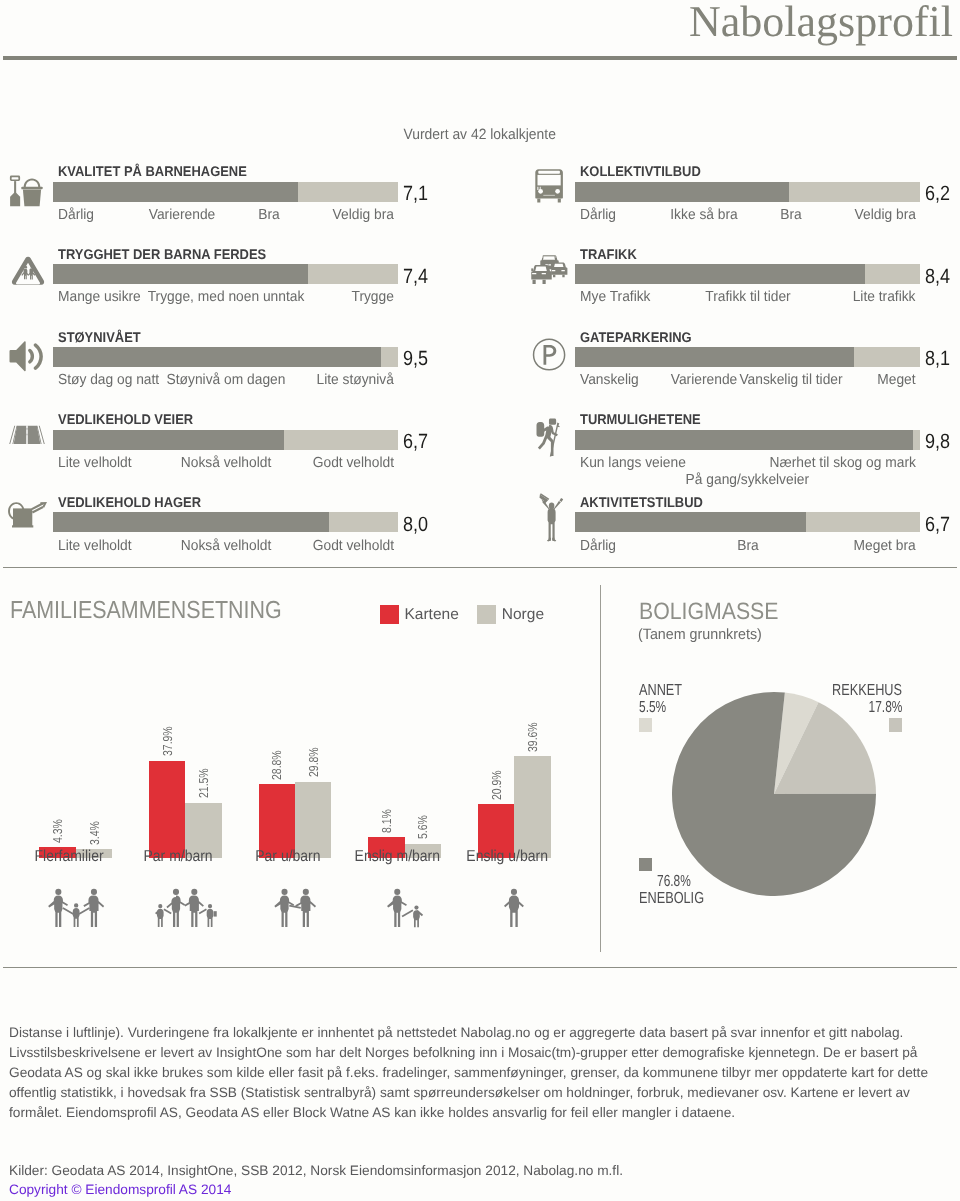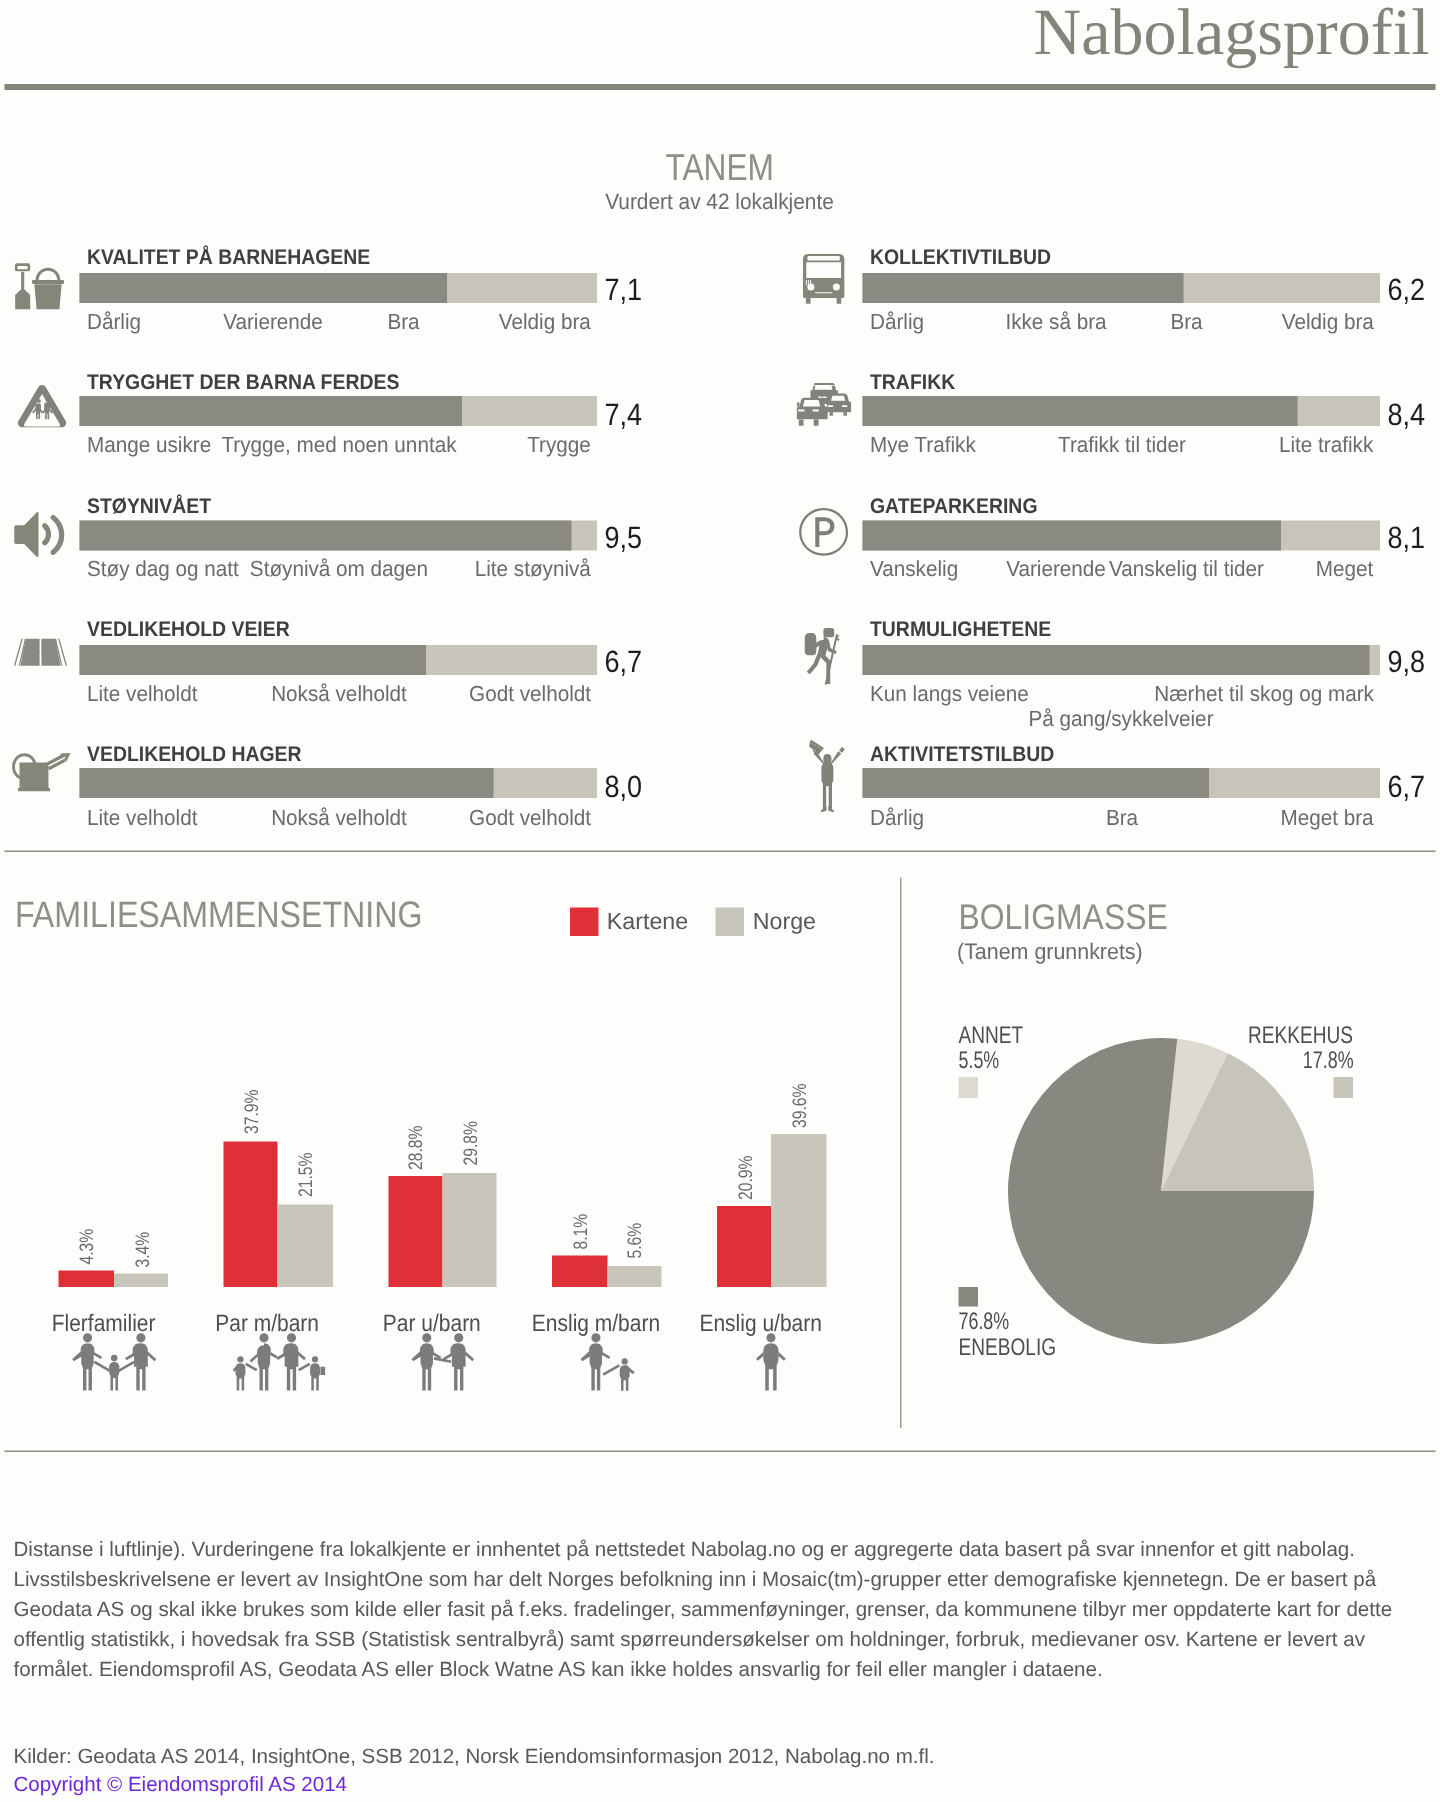--- a/index.html
+++ b/index.html
@@ -51,60 +51,59 @@
    transform:scaleX(.872);transform-origin:0 50%;}
 .legend{position:absolute;left:379.5px;top:604.5px;display:flex;align-items:flex-start;}
 .lg{display:inline-flex;align-items:flex-start;margin-right:18px;}
 .lg .sw{display:inline-block;width:19.5px;height:19.8px;margin-right:5.5px;flex:none;}
 .lg b{font-weight:normal;font-size:15.5px;color:#58585a;line-height:19px;white-space:nowrap;}
 .grp{position:absolute;top:690px;height:168px;width:72.8px;}
 .vbar{position:absolute;bottom:0;}
 .vlab{position:absolute;font-size:13px;color:#6a6b6a;white-space:nowrap;line-height:13px;
     transform:rotate(-90deg) scaleX(.805);transform-origin:0 100%;}
 
-.cat{position:absolute;left:-40px;width:139px;top:183px;text-align:center;font-size:15.8px;color:#4e4e50;line-height:19px;}
+.cat{position:absolute;left:-40px;width:139px;top:157px;text-align:center;font-size:15.8px;color:#4e4e50;line-height:19px;}
 .cat>u{display:inline-block;text-decoration:none;transform:scaleX(.885);}
 .cicon{position:absolute;left:-40px;width:152.8px;top:196.5px;height:40px;display:flex;justify-content:center;align-items:flex-start;}
 .cicon svg{display:block;height:41.9px;width:auto;}
 
 
 .piesec{position:absolute;left:0;top:0;width:960px;height:960px;}
 .pt{left:639px;top:598px;color:#8e8f88;font-size:23.7px;transform:scaleX(.898);transform-origin:0 50%;}
 .psub{position:absolute;left:638px;top:624.5px;font-size:15px;color:#6a6b6a;line-height:20px;white-space:nowrap;
    transform:scaleX(.952);transform-origin:0 50%;}
 .pie{position:absolute;left:672px;top:691.5px;width:204px;height:204px;}
 .plg{position:absolute;font-size:16px;color:#4e4e50;line-height:17px;}
 .plg>div{white-space:nowrap;}
 .plg .nm{display:inline-block;transform:scaleX(.795);transform-origin:0 50%;}
 .plg .vl{display:inline-block;transform:scaleX(.745);transform-origin:0 50%;}
 .plg .sw{display:block;width:13.3px;height:13.2px;}
 .plg-annet{left:639px;top:682.4px;text-align:left;}
 .plg-annet .sw{margin-top:2px;}
 .plg-rekke{left:725px;top:682.4px;width:177px;text-align:right;}
 .plg-rekke .nm,.plg-rekke .vl{transform-origin:100% 50%;}
 .plg-rekke .sw{margin-left:auto;margin-top:2px;}
-.plg-ene{left:638.6px;top:857.8px;text-align:left;}
+.plg-ene{left:638.6px;top:857.8px;text-align:center;}
 .plg-ene .sw{margin-bottom:2.3px;}
 
 
 .foot{position:absolute;left:9px;top:1023px;width:940px;font-size:13.7px;color:#58585a;line-height:20.1px;}
 .fl{white-space:nowrap;}
 .foot2{position:absolute;left:9px;top:1161px;font-size:13.7px;color:#58585a;line-height:20px;white-space:nowrap;}
 .foot3{position:absolute;left:9px;top:1180px;font-size:13.7px;color:#6d28d9;line-height:20px;white-space:nowrap;}
 
 </style>
 </head>
 <body>
 
 <div class="page">
   <div class="hdr">
     <div id="brand-title">Nabolagsprofil</div>
     <div id="header-rule"></div>
   </div>
-  <div id="place-name"><u>TANEM</u></div>
   <div id="place-sub"><u>Vurdert av 42 lokalkjente</u></div>
   <div class="rate" style="left:0.0px;top:161.0px">
     <span class="ic" style="left:5px;top:7.5px;width:44px;height:44px">
         <svg viewBox="0 0 44 44" xmlns="http://www.w3.org/2000/svg">
           <g transform="translate(0,3)" fill="#858579">
             <path d="M6.35 3.5h7.3a1.45 1.45 0 0 1 1.45 1.45v2.5A1.45 1.45 0 0 1 13.65 8.9h-7.3A1.45 1.45 0 0 1 4.9 7.45v-2.5A1.45 1.45 0 0 1 6.35 3.5zm.85 1.75a.6.6 0 0 0-.6.6v1.05c0 .33.27.6.6.6h5.6a.6.6 0 0 0 .6-.6V5.85a.6.6 0 0 0-.6-.6z"></path>
             <path d="M9.1 9.1h2.05v12.45H9.1z"></path>
             <path d="M9.35 20.6h1.55l4.25 4.05v9.55H5.1v-9.55z"></path>
             <path d="M17.2 14.65h19.6c.48 0 .87.39.87.87v.95c0 .48-.39.87-.87.87H17.2a.87.87 0 0 1-.87-.87v-.95c0-.48.39-.87.87-.87z"></path>
             <path d="M17.9 17.5h18.2l-1.5 16.7H19.4z"></path>

